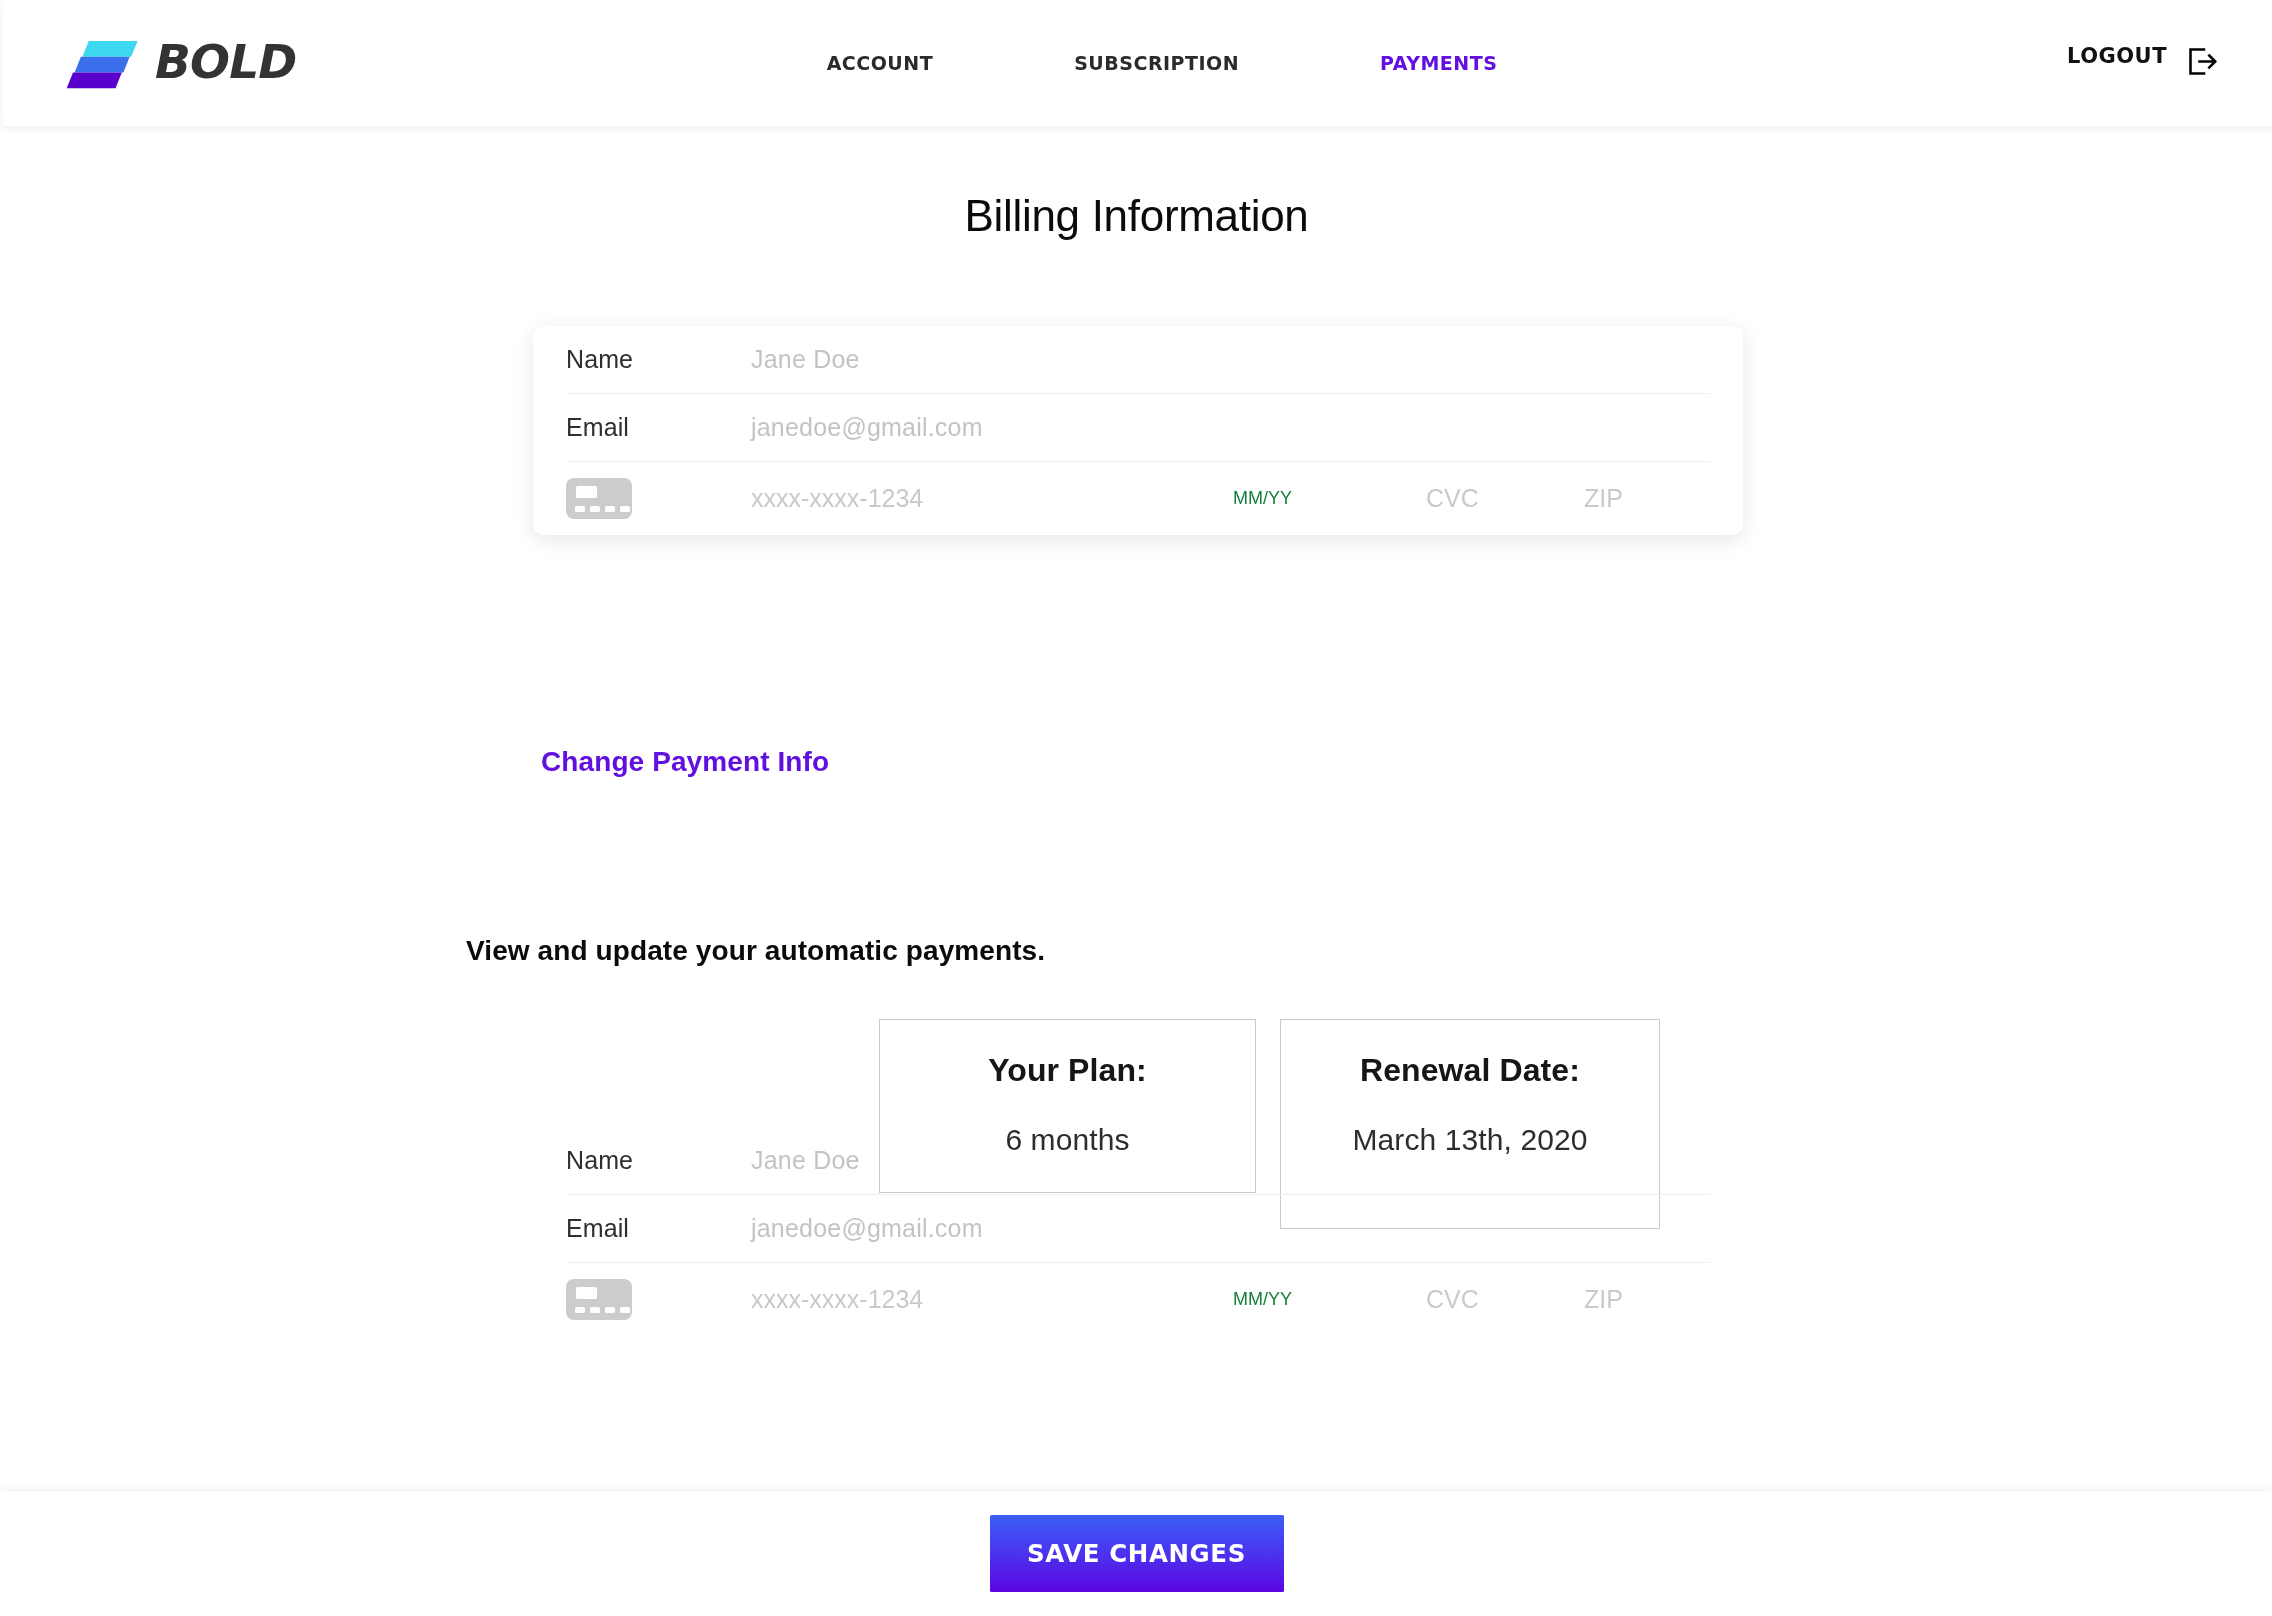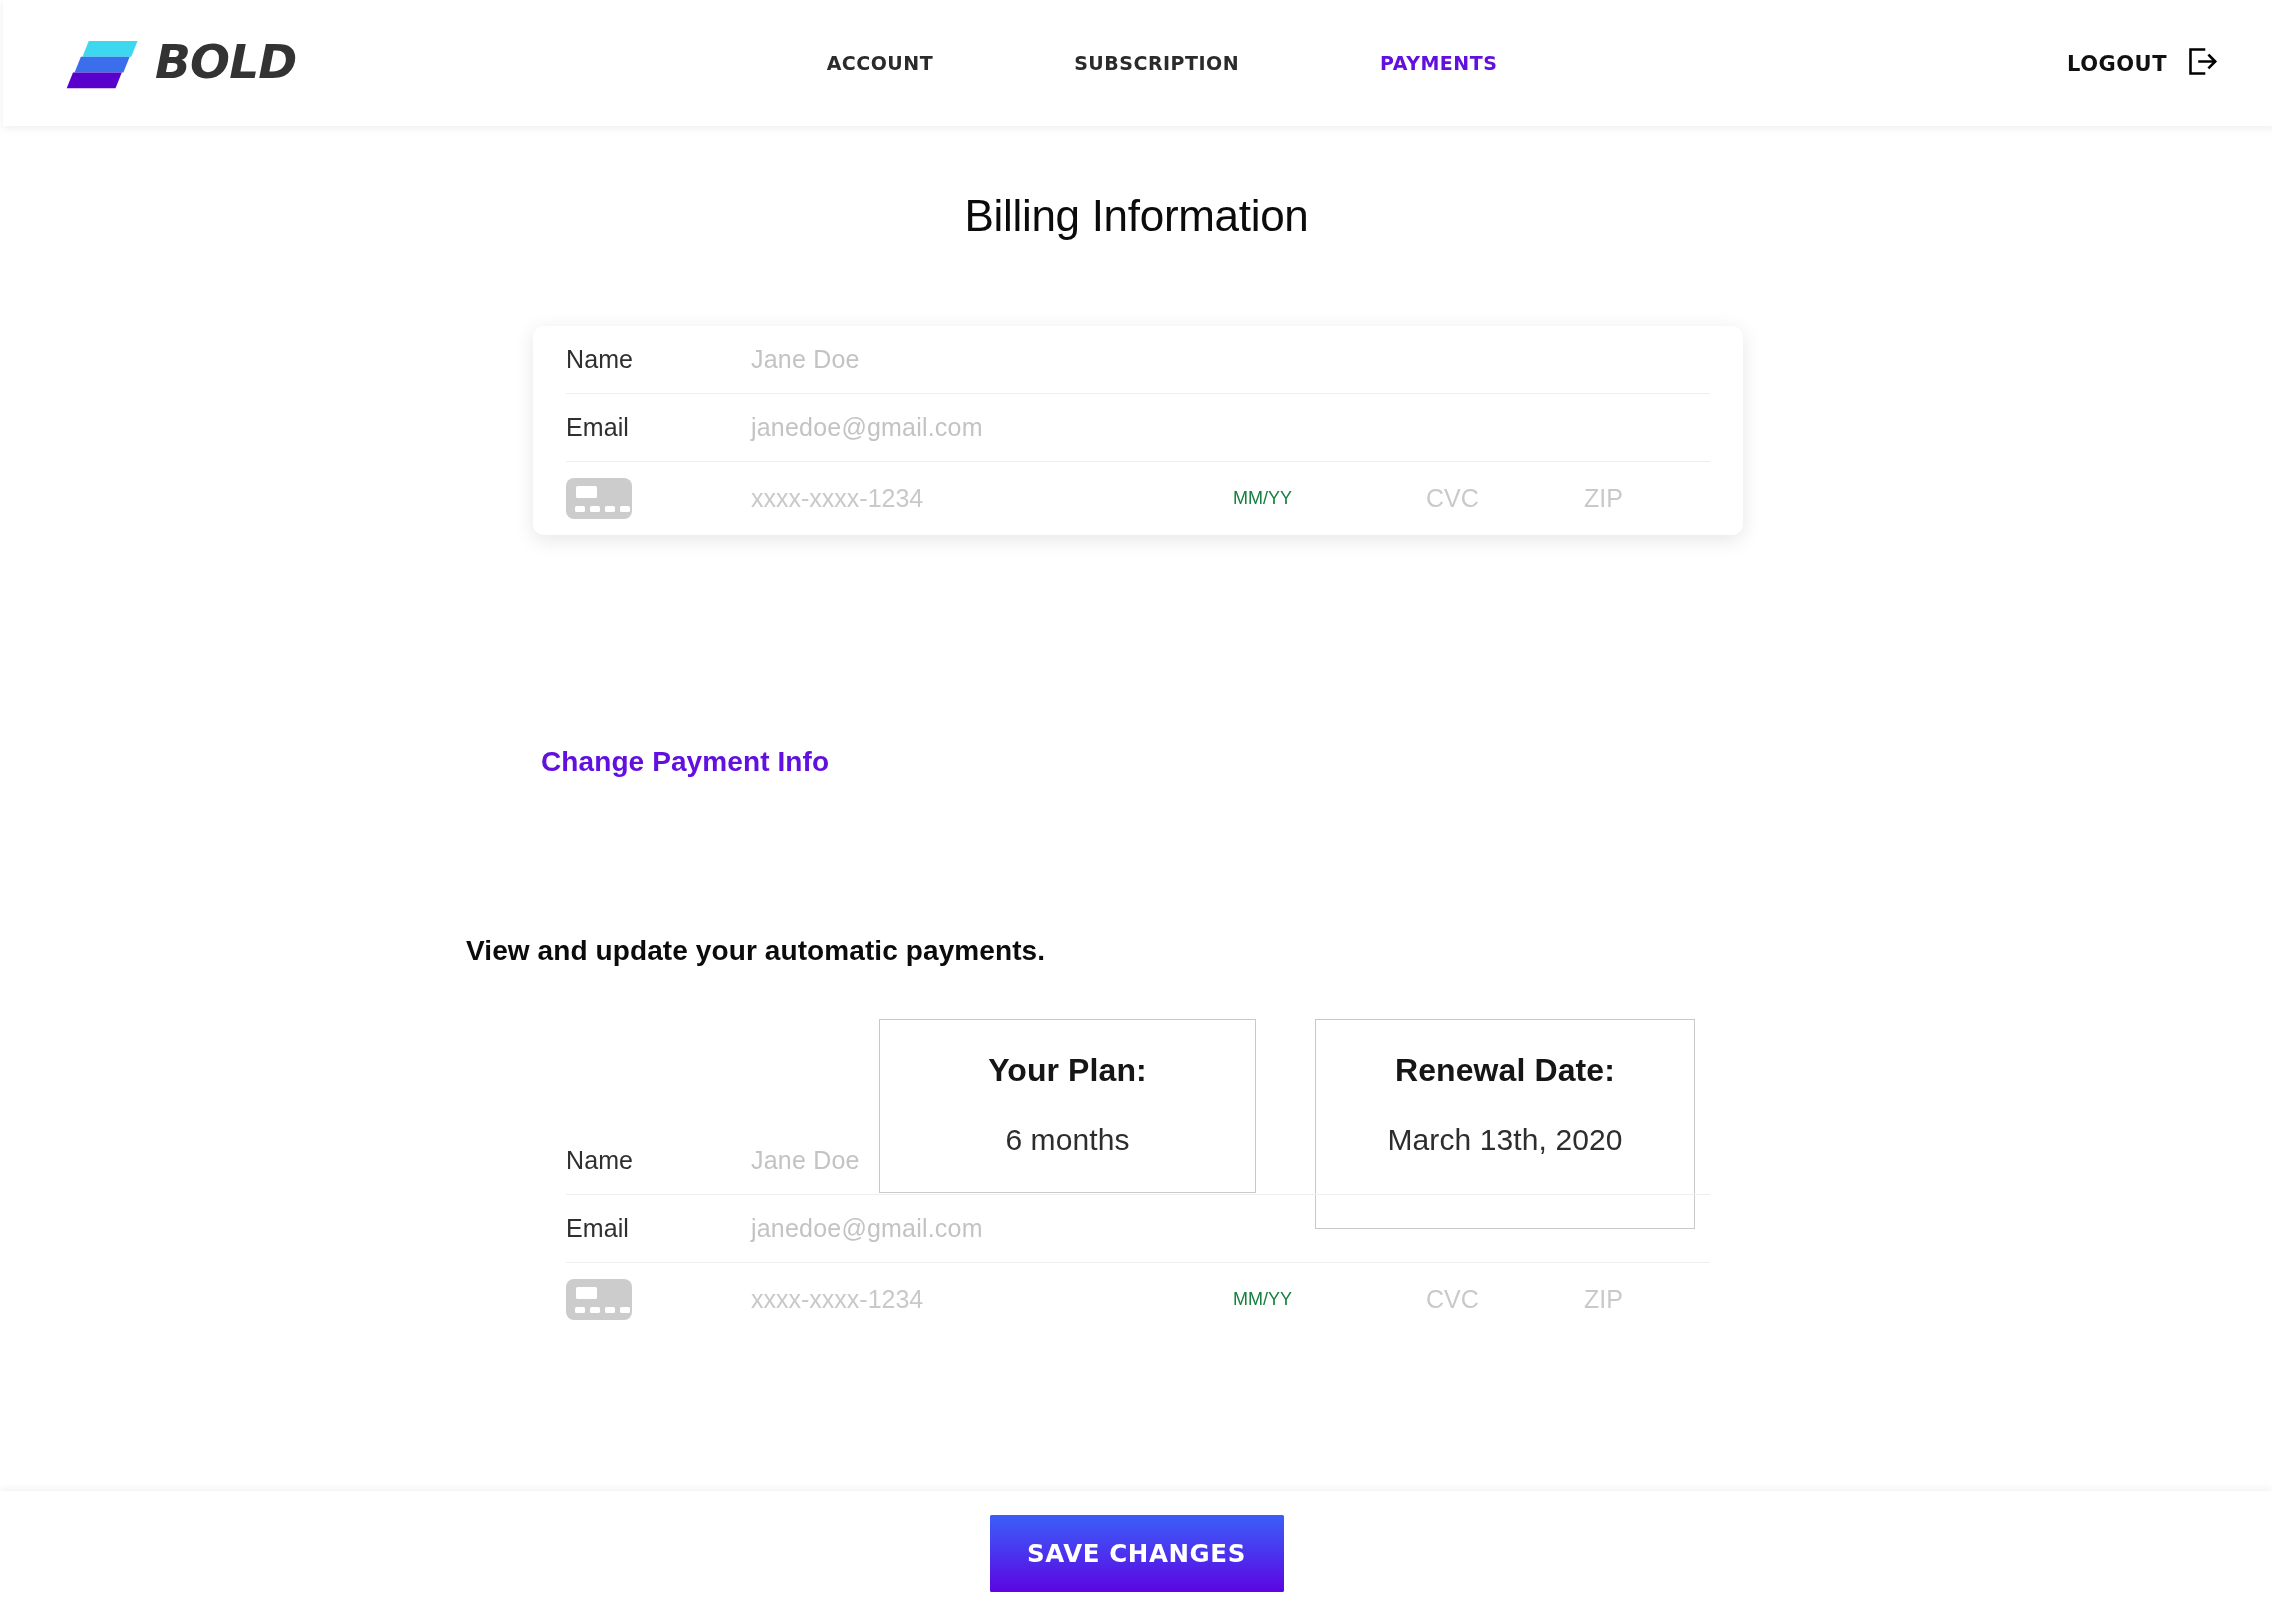--- a/index.html
+++ b/index.html
@@ -80,21 +80,21 @@
     margin-left: 45px;
   }
   .nav-item.active { color: #6110e0; }
 
   .logout {
     position: absolute;
     right: 57px;
     top: 50%;
     transform: translateY(-50%);
     display: flex;
-    align-items: center;
+    align-items: flex-start;
     gap: 16px;
     cursor: pointer;
   }
   .logout-label {
     font-family: "DejaVu Sans", sans-serif;
     font-size: 21px;
     font-weight: 700;
     letter-spacing: 0.5px;
     color: #111111;
     white-space: nowrap;
@@ -230,21 +230,21 @@
     cursor: pointer;
     letter-spacing: 0.1px;
   }
 
   
   .info-boxes {
     position: absolute;
     left: 879px;
     top: 893px;
     display: flex;
-    gap: 59px;
+    gap: 24px;
   }
   .info-box {
     border: 1.6px solid #c9c9c9;
     background: #ffffff;
     padding: 32px 0 32px 0;
     display: flex;
     flex-direction: column;
     align-items: center;
     justify-content: flex-start;
   }

